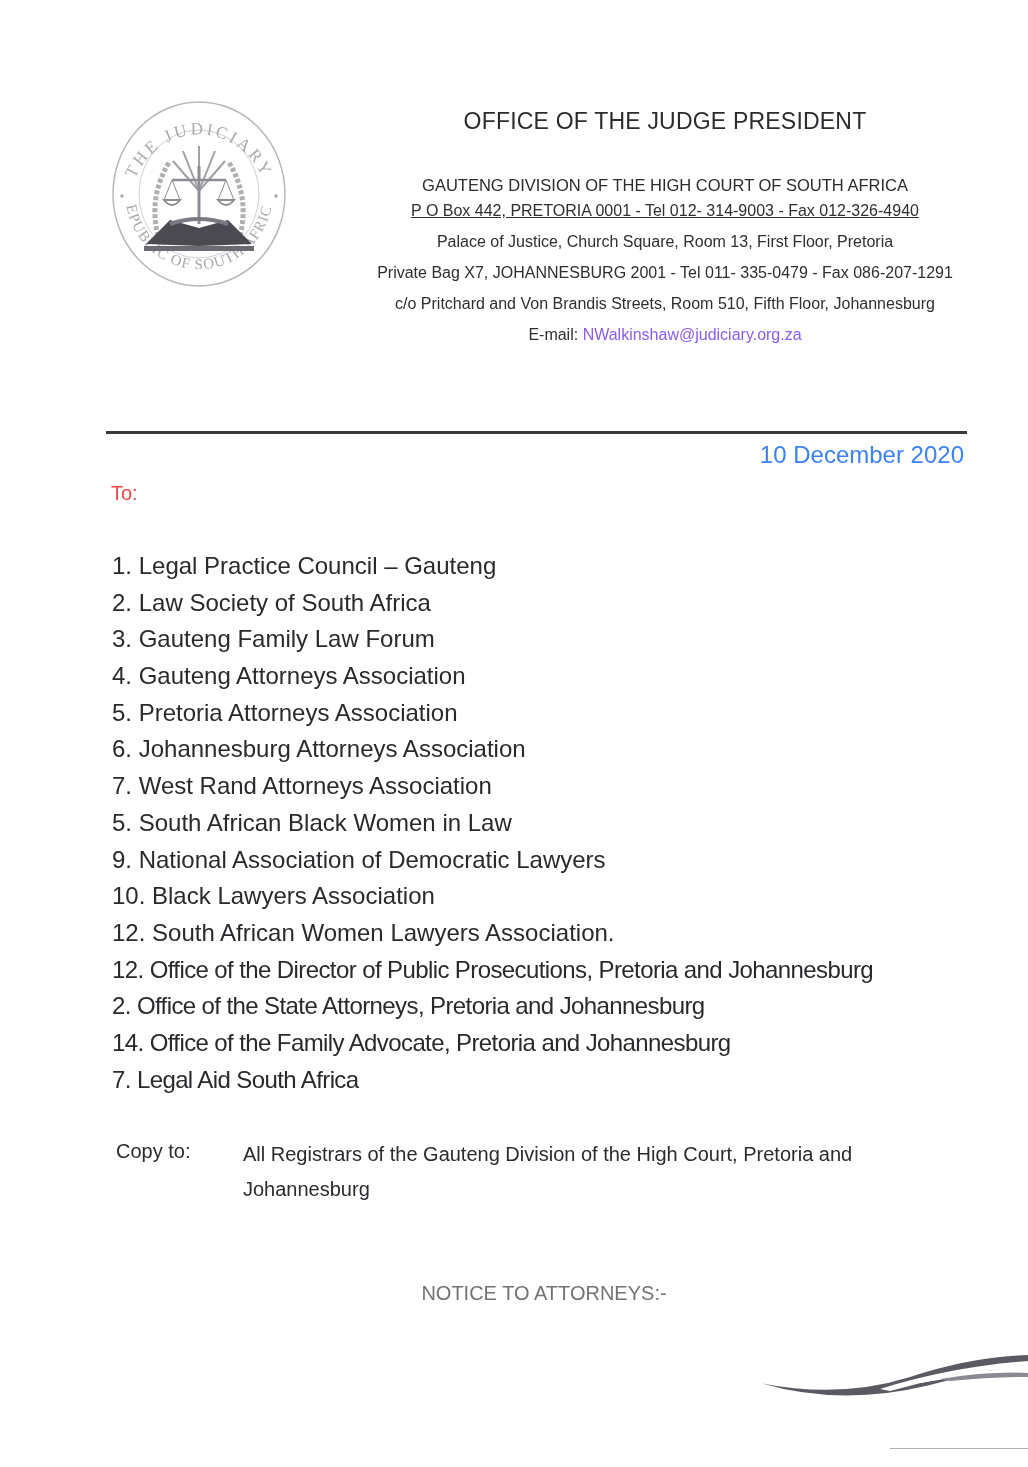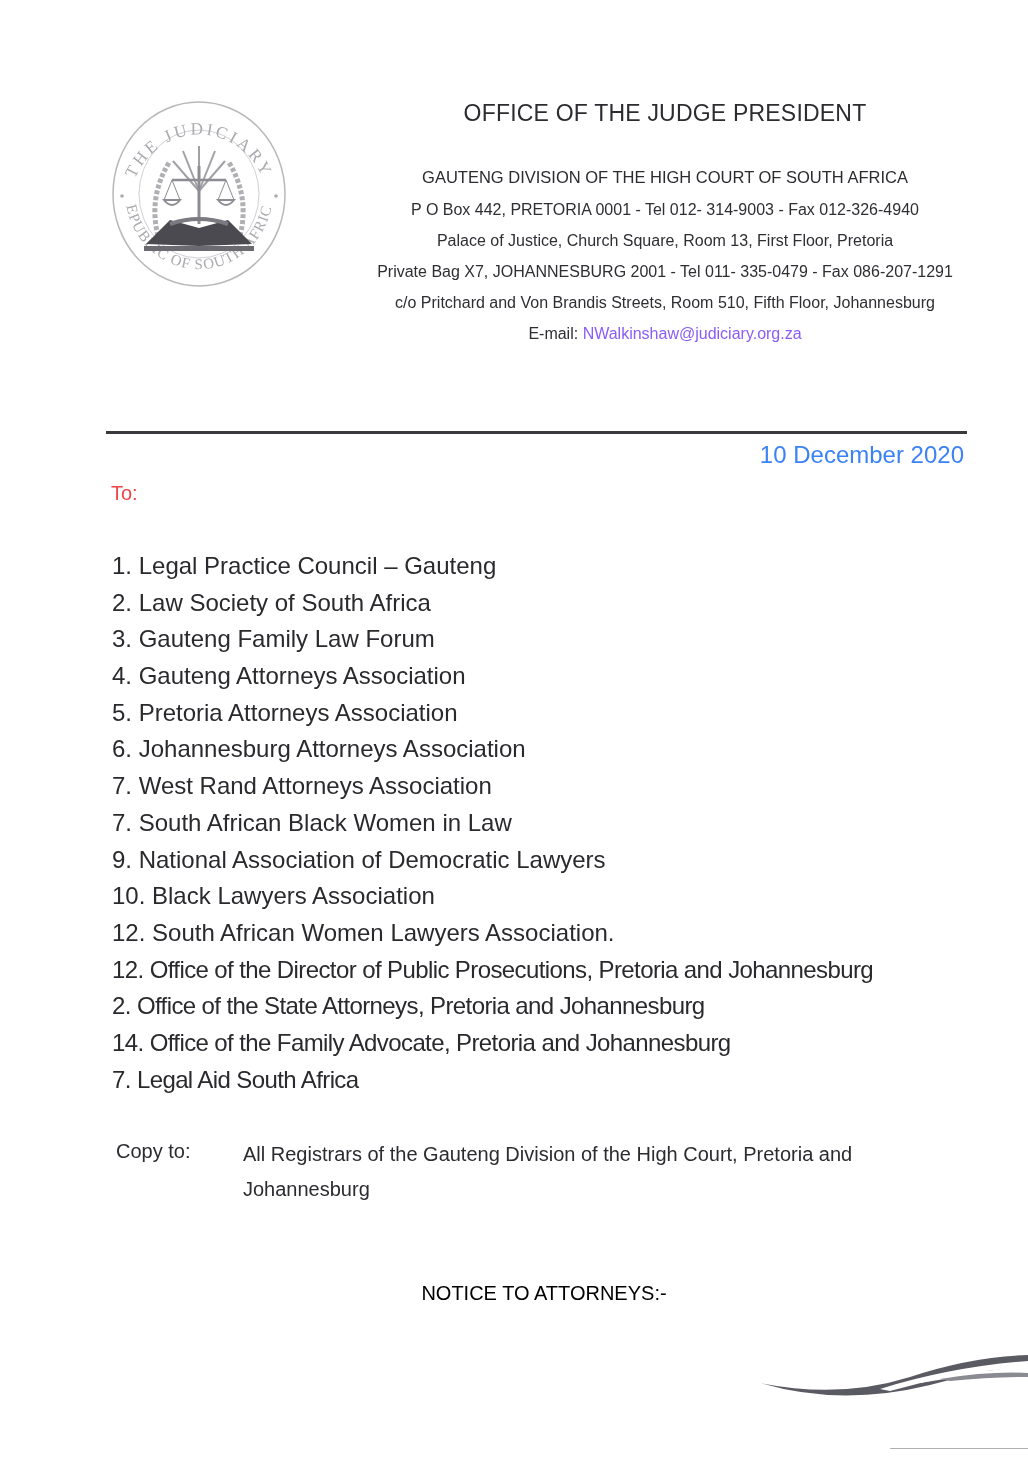--- a/index.html
+++ b/index.html
@@ -18,21 +18,21 @@
     .seal {
       position: absolute;
       left: 108px;
       top: 96px;
       width: 182px;
       height: 195px;
     }
     .header-block {
       position: absolute;
       left: 330px;
-      top: 96px;
+      top: 104px;
       width: 670px;
       text-align: center;
     }
     .office-title {
       font-size: 23px;
       letter-spacing: 0.2px;
       margin: 0;
       line-height: 34px;
       font-weight: normal;
       color: #2b2b30;
@@ -41,21 +41,21 @@
       margin-top: 37px;
       font-size: 16.5px;
       line-height: 20px;
       color: #2b2b30;
     }
     .addr-line {
       font-size: 16px;
       line-height: 31px;
       color: #2e2e33;
     }
-    .addr-line.first { margin-top: 7px; }
+    .addr-line.first { margin-top: 0; text-decoration: underline; }
     .email-link {
       color: #8b5cf6;
     }
     .rule {
       position: absolute;
       left: 106px;
       top: 431px;
       width: 861px;
       height: 3px;
       background: #3a3a3e;
@@ -112,21 +112,21 @@
       width: 670px;
       line-height: 35px;
     }
     .notice {
       position: absolute;
       left: 0;
       width: 1028px;
       top: 1282px;
       text-align: center;
       font-size: 20px;
-      color: #000000;
+      color: #737373;
       padding-left: 60px;
       box-sizing: border-box;
     }
     .swoosh {
       position: absolute;
       left: 760px;
       top: 1345px;
       width: 268px;
       height: 75px;
     }
@@ -204,21 +204,21 @@
 <div class="to-label">To:</div>
 
 <ol class="recipients">
   <li>1. Legal Practice Council – Gauteng</li>
   <li>2. Law Society of South Africa</li>
   <li>3. Gauteng Family Law Forum</li>
   <li>4. Gauteng Attorneys Association</li>
   <li>5. Pretoria Attorneys Association</li>
   <li>6. Johannesburg Attorneys Association</li>
   <li>7. West Rand Attorneys Association</li>
-  <li>7. South African Black Women in Law</li>
+  <li>5. South African Black Women in Law</li>
   <li>9. National Association of Democratic Lawyers</li>
   <li>10. Black Lawyers Association</li>
   <li>12. South African Women Lawyers Association.</li>
   <li class="condensed">12. Office of the Director of Public Prosecutions, Pretoria and Johannesburg</li>
   <li class="condensed">2. Office of the State Attorneys, Pretoria and Johannesburg</li>
   <li class="condensed">14. Office of the Family Advocate, Pretoria and Johannesburg</li>
   <li class="condensed">7. Legal Aid South Africa</li>
 </ol>
 
 <div class="copy-row">

